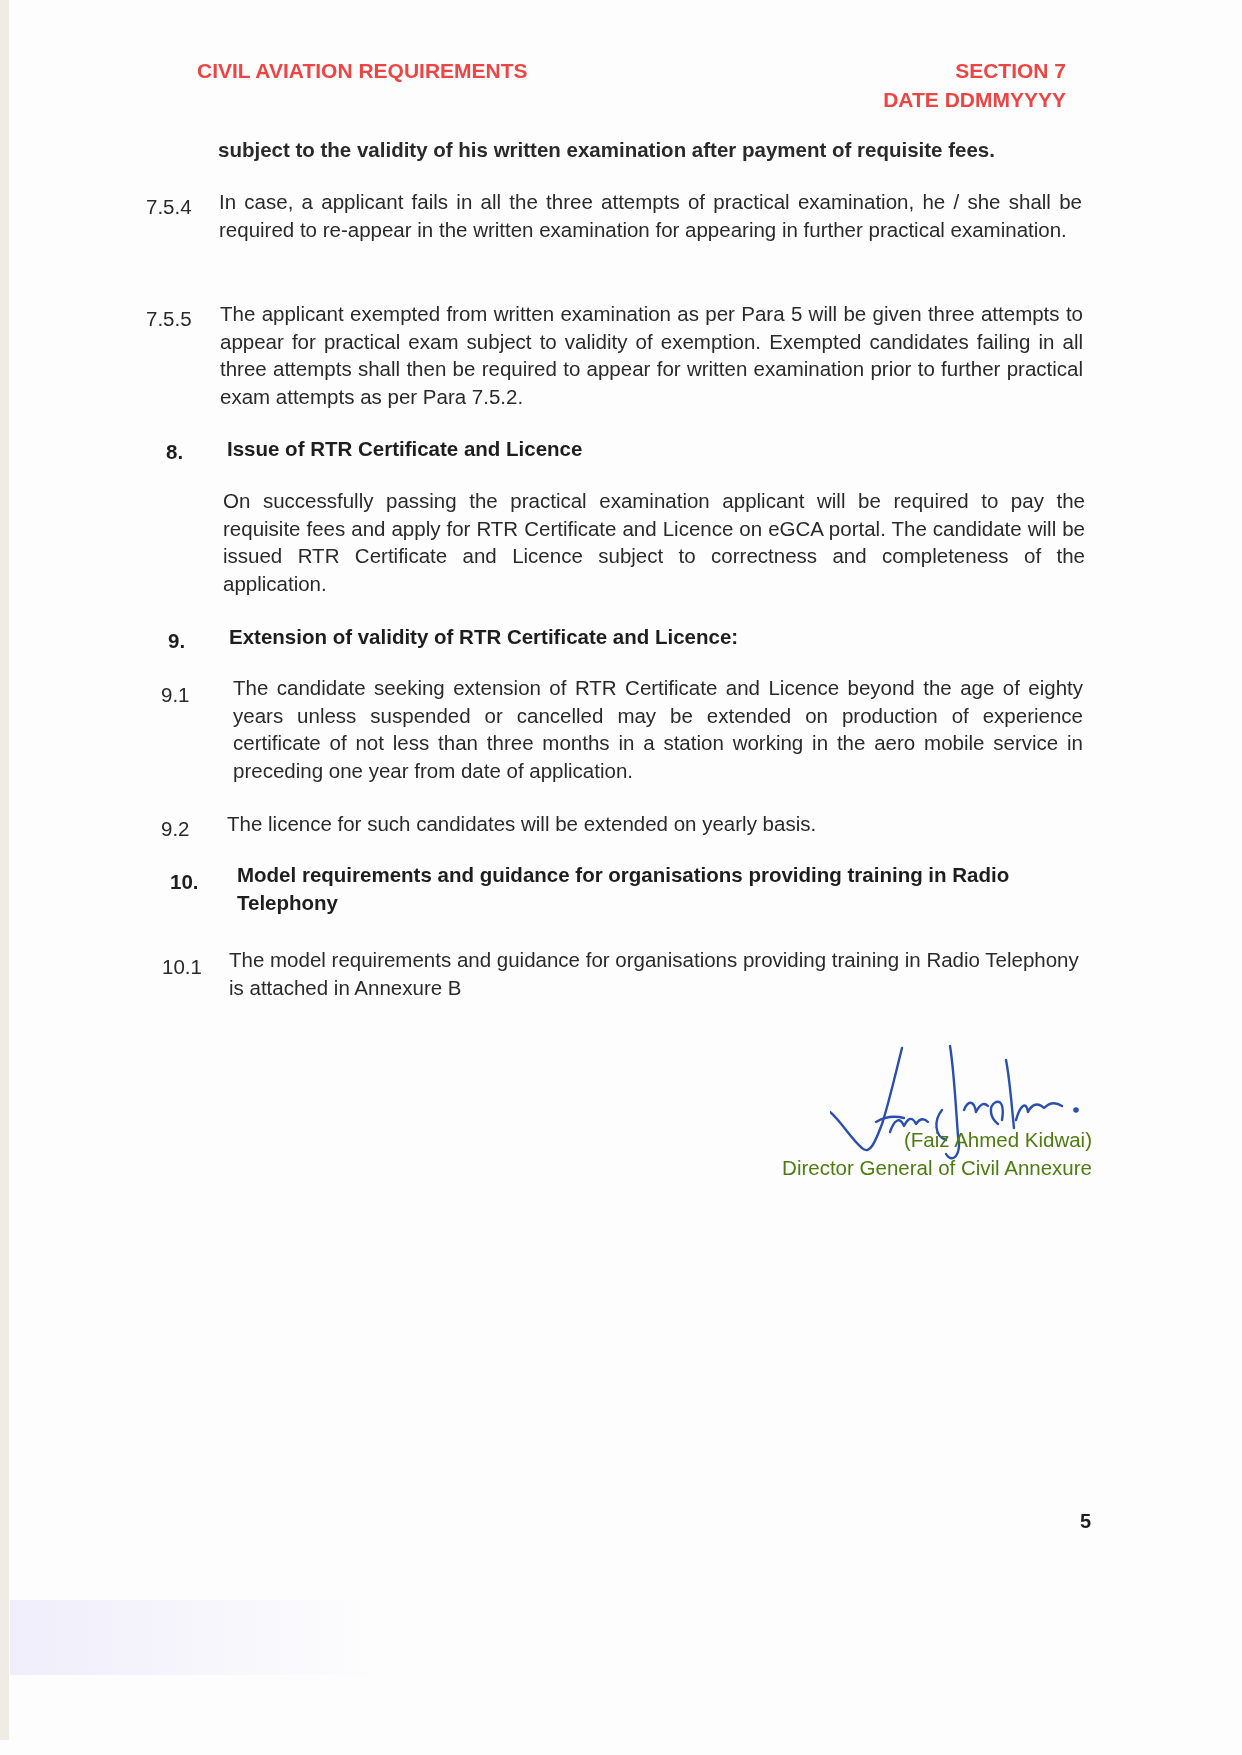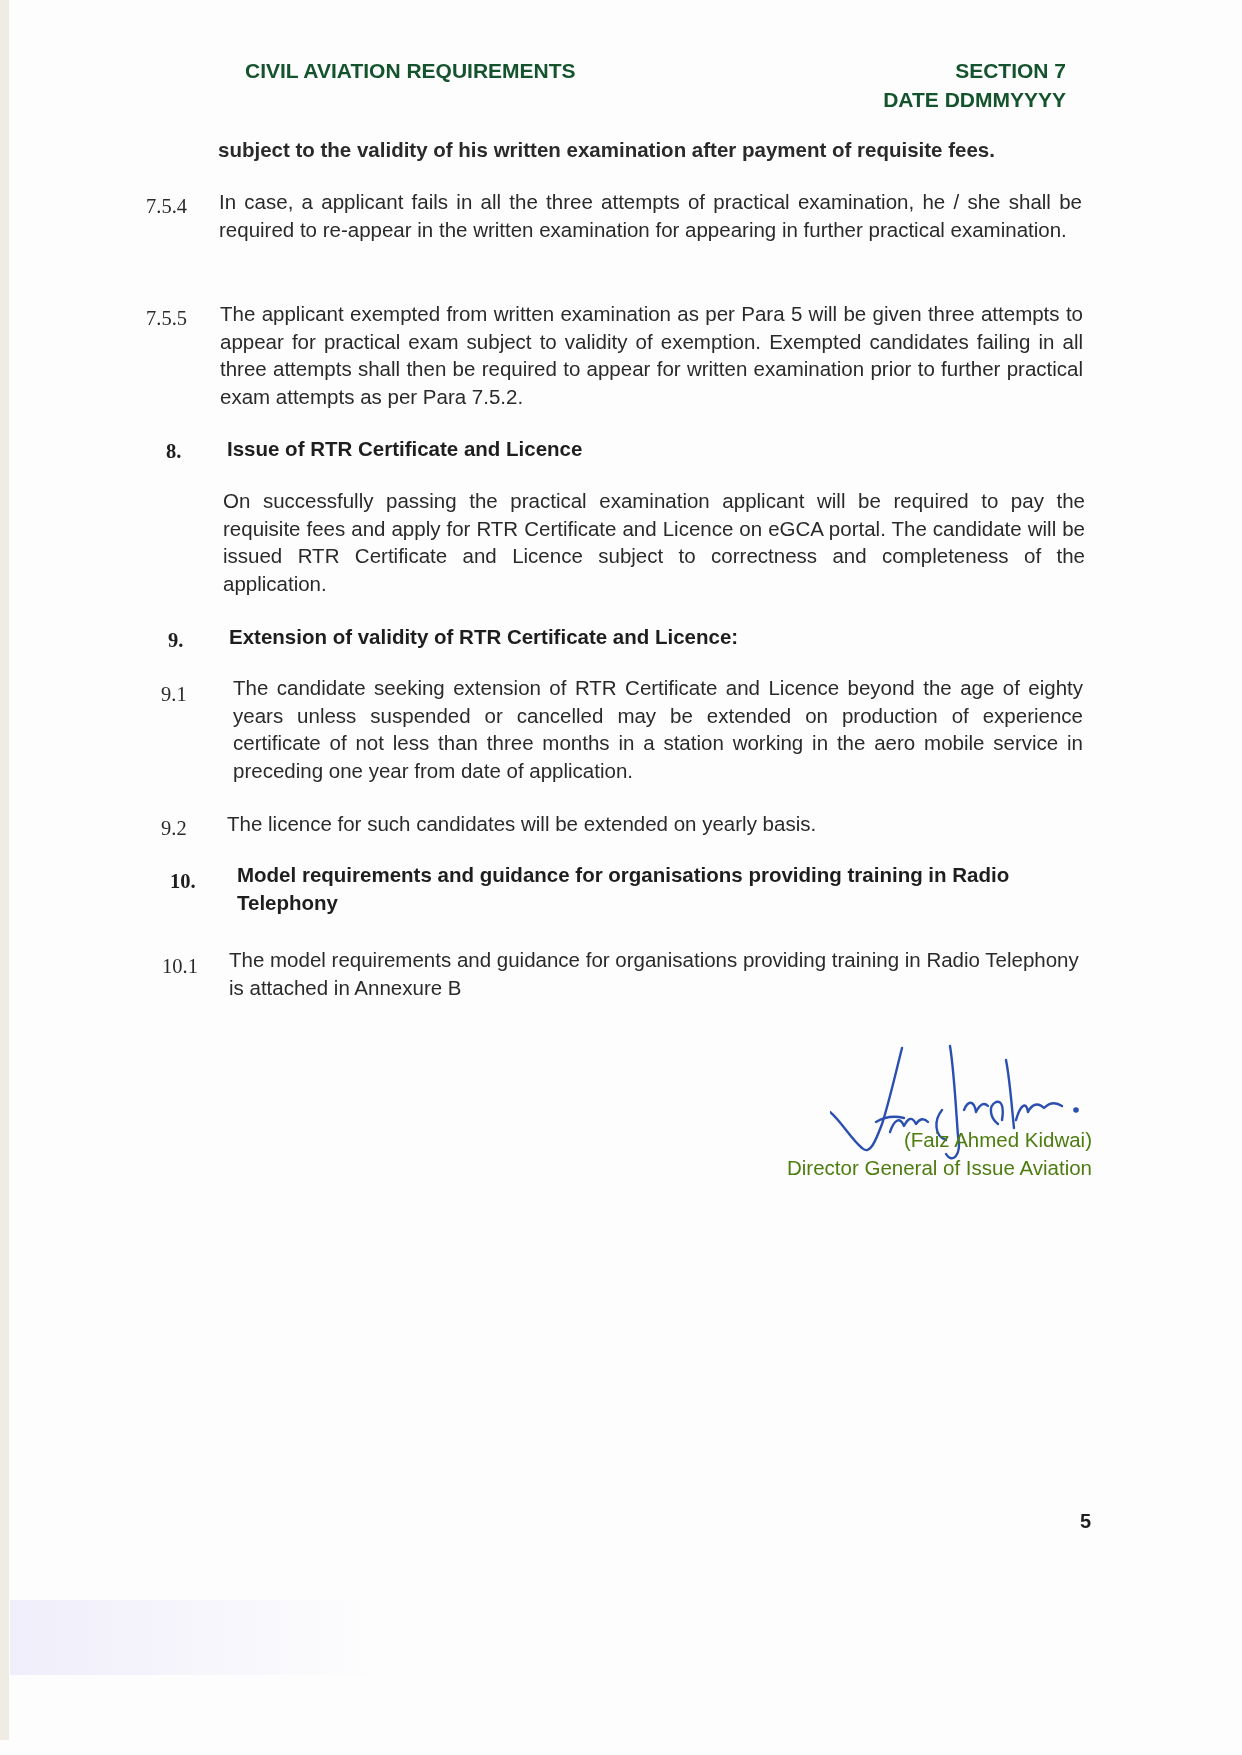--- a/index.html
+++ b/index.html
@@ -12,28 +12,28 @@
       color: #2a2a2a;
     }
     .edge-left {
       position: absolute; left: 0; top: 0; width: 9px; height: 1740px;
       background: #efece4;
     }
     .scan-tint {
       position: absolute; left: 10px; top: 1600px; width: 360px; height: 75px;
       background: linear-gradient(90deg, rgba(238,236,250,0.9), rgba(250,250,253,0.2));
     }
-    .hdr { position: absolute; font-weight: bold; font-size: 21px; line-height: 29px; color: #14532d; margin-left: 48px; }
+    .hdr { position: absolute; font-weight: bold; font-size: 21px; line-height: 29px; color: #ef4444; }
     .hdr-left { left: 197px; top: 56px; }
     .hdr-right { right: 176px; top: 56px; text-align: right; }
     .hdr div { white-space: nowrap; }
 
     .txt { position: absolute; font-size: 20.5px; line-height: 27.5px; color: #2a2a2a; }
     .just { text-align: justify; text-align-last: left; }
-    .num { position: absolute; font-size: 20.5px; line-height: 27.5px; color: #2a2a2a; font-family: Liberation Serif, serif; }
+    .num { position: absolute; font-size: 20.5px; line-height: 27.5px; color: #2a2a2a; }
     .bold { font-weight: bold; color: #1e1e1e; }
 
     .sig-block { position: absolute; right: 150px; top: 1126px; text-align: right; font-size: 20.5px; line-height: 28px; color: #4d7c0f; }
     .sig-svg { position: absolute; left: 830px; top: 1040px; width: 270px; height: 135px; }
     .page-num { position: absolute; left: 1080px; top: 1510px; font-size: 20px; font-weight: bold; color: #1e1e1e; }
   </style>
 </head>
 <body>
 
 <div class="edge-left"></div>
@@ -84,16 +84,16 @@
     <path d="M134 70 C 138 60, 144 60, 146 72 C 150 64, 154 62, 158 66"></path>
     <path d="M168 84 C 160 78, 158 66, 166 62 C 172 60, 174 68, 172 80"></path>
     <path d="M176 20 C 180 40, 182 70, 184 88"></path>
     <path d="M186 80 C 190 66, 196 60, 198 72 C 202 64, 208 62, 214 68 C 220 62, 226 62, 232 66"></path>
     <circle cx="246" cy="70" r="1.6" fill="#2b4fb0"></circle>
   </g>
 </svg>
 
 <div class="sig-block">
   <div>(Faiz Ahmed Kidwai)</div>
-  <div>Director General of Issue Aviation</div>
+  <div>Director General of Civil Annexure</div>
 </div>
 
 <div class="page-num">5</div>
 
 </body></html>

